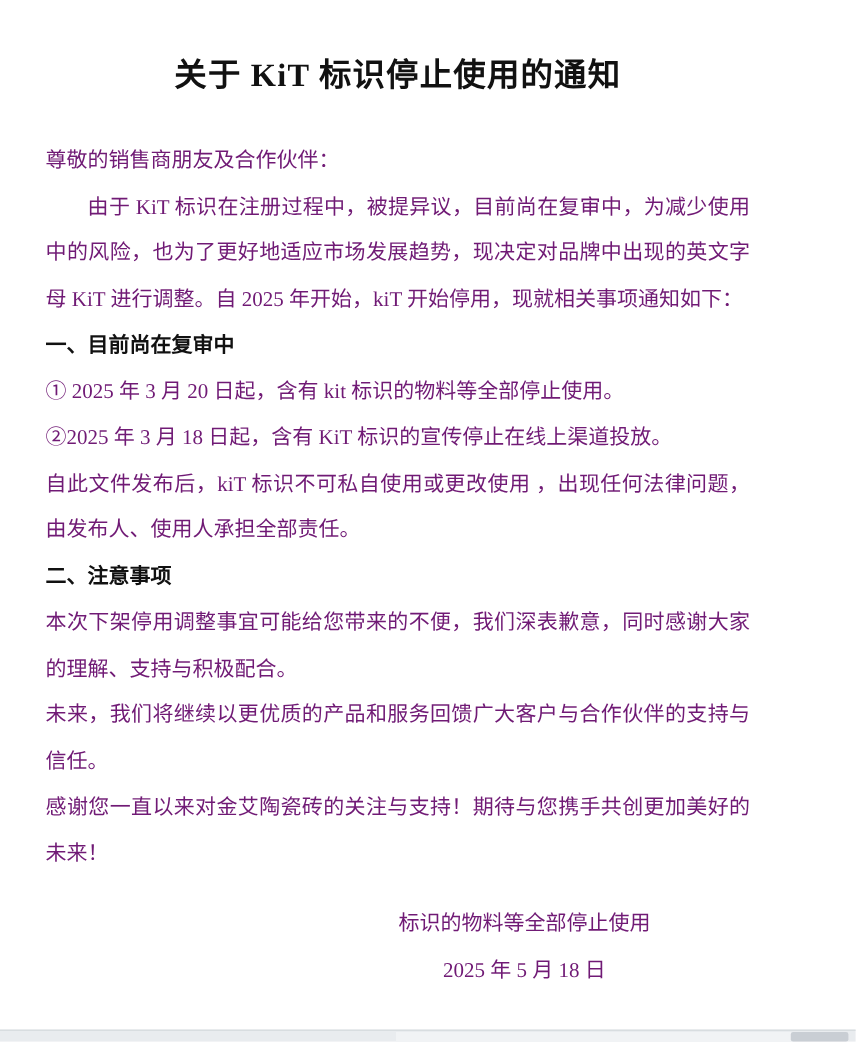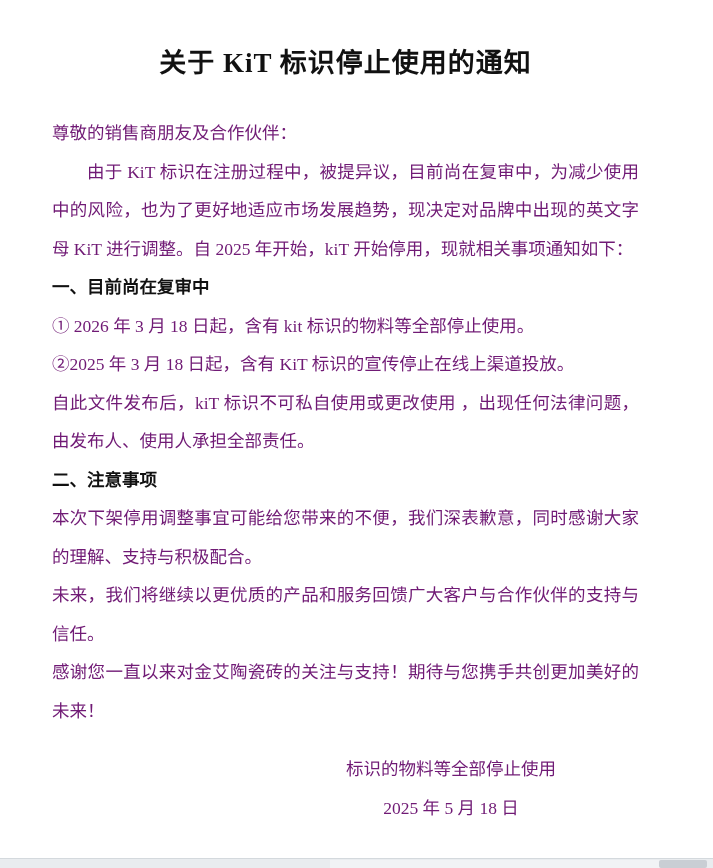--- a/index.html
+++ b/index.html
@@ -11,21 +11,21 @@
     width: 713px;
     height: 868px;
     position: relative;
     overflow: hidden;
     font-family: "Liberation Serif", "DejaVu Serif", serif;
     color: #1a1a1a;
   }
   .page {
     position: absolute;
     top: 0;
-    left: 16px;
+    left: 2px;
     width: 654px;
     height: 858px;
     padding: 0 31px 0 36px;
     box-sizing: border-box;
     background: #ffffff;
   }
   .doc-title {
     margin: 42px 0 0 0;
     font-size: 27px;
     line-height: 42px;
@@ -95,21 +95,21 @@
 <div class="page">
 
   <h1 class="doc-title">关于 KiT 标识停止使用的通知</h1>
 
   <p class="para greeting">尊敬的销售商朋友及合作伙伴：</p>
 
   <p class="para intro">由于 KiT 标识在注册过程中，被提异议，目前尚在复审中，为减少使用中的风险，也为了更好地适应市场发展趋势，现决定对品牌中出现的英文字母 KiT 进行调整。自 2025 年开始，kiT 开始停用，现就相关事项通知如下：</p>
 
   <p class="para section-heading">一、目前尚在复审中</p>
 
-  <p class="para">① 2026 年 3 月 18 日起，含有 kit 标识的物料等全部停止使用。</p>
+  <p class="para">① 2025 年 3 月 20 日起，含有 kit 标识的物料等全部停止使用。</p>
 
   <p class="para">②2025 年 3 月 18 日起，含有 KiT 标识的宣传停止在线上渠道投放。</p>
 
   <p class="para">自此文件发布后，kiT 标识不可私自使用或更改使用 ，出现任何法律问题，由发布人、使用人承担全部责任。</p>
 
   <p class="para section-heading">二、注意事项</p>
 
   <p class="para">本次下架停用调整事宜可能给您带来的不便，我们深表歉意，同时感谢大家的理解、支持与积极配合。</p>
 
   <p class="para">未来，我们将继续以更优质的产品和服务回馈广大客户与合作伙伴的支持与信任。</p>

